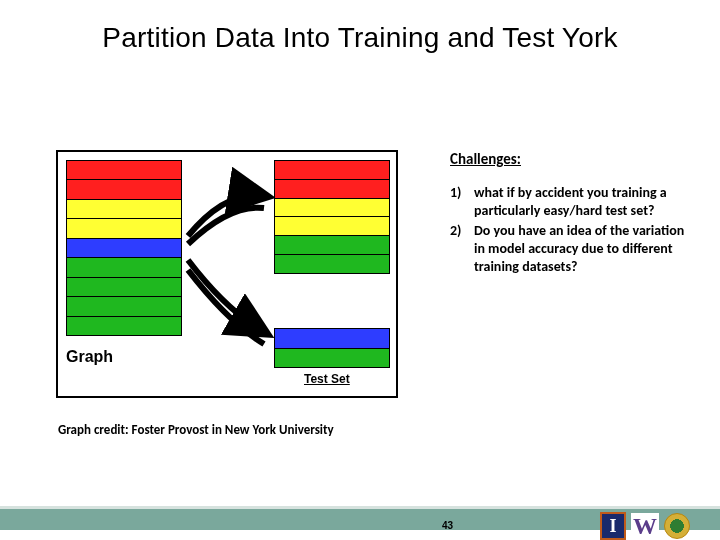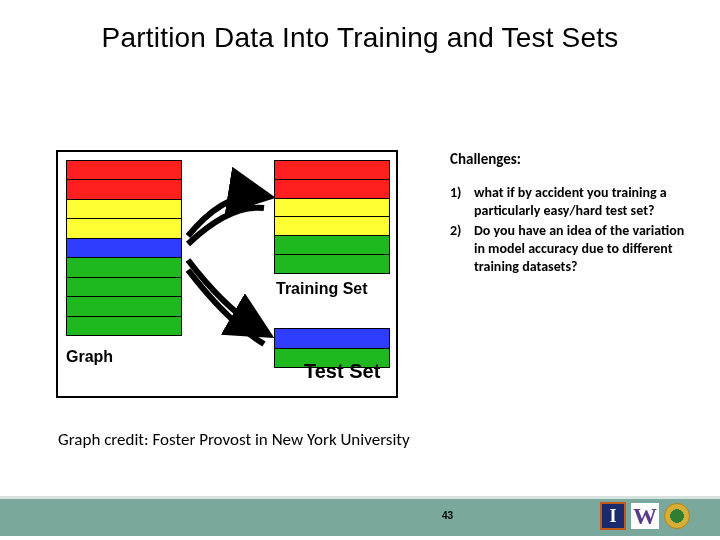--- a/index.html
+++ b/index.html
@@ -77,37 +77,39 @@
   .training-label {
     position: absolute;
     left: 218px;
     top: 128px;
     font-weight: bold;
     font-size: 16px;
   }
   .test-label {
     position: absolute;
     left: 246px;
-    top: 208px;
-    font-weight: bold;
-    font-size: 20px;
+    top: 220px;
+    font-weight: bold;
+    font-size: 12px;
+    text-decoration: underline;
   }
   .arrow {
     position: absolute;
     pointer-events: none;
   }
   .challenges-block {
     position: absolute;
     left: 450px;
     top: 150px;
     width: 245px;
   }
   .challenges-heading {
     font-size: 15px;
     font-weight: bold;
+    text-decoration: underline;
     margin-bottom: 16px;
     font-family: "Calibri", Arial, sans-serif;
   }
   .challenges-list {
     list-style: none;
     font-size: 14px;
     line-height: 1.28;
     font-family: "Calibri", Arial, sans-serif;
     font-weight: bold;
   }
@@ -116,31 +118,30 @@
     margin-bottom: 2px;
   }
   .challenges-list .num {
     width: 24px;
     flex-shrink: 0;
   }
   .graph-credit {
     position: absolute;
     left: 58px;
     top: 422px;
-    font-size: 17px;
-    font-weight: normal;
+    font-size: 13px;
+    font-weight: bold;
     font-family: "Calibri", Arial, sans-serif;
-    margin-top: 7px;
   }
   .footer-bar {
     position: absolute;
     left: 0;
-    bottom: 4px;
+    bottom: 10px;
     width: 100%;
-    height: 40px;
+    height: 24px;
     background: #7aa89c;
   }
   .footer-bar::before {
     content: "";
     position: absolute;
     top: 0; left: 0; right: 0;
     height: 3px;
     background: #d6e2de;
   }
   .page-num {
@@ -179,21 +180,21 @@
   .logo-seal {
     width: 26px; height: 26px;
     border-radius: 50%;
     background: radial-gradient(circle at center, #2e7d32 0 40%, #d4af37 41% 100%);
     border: 1.5px solid #b8860b;
   }
 </style>
 </head>
 <body>
 
-<h1 class="title">Partition Data Into Training and Test Sets</h1>
+<h1 class="title">Partition Data Into Training and Test York</h1>
 
 <div class="diagram-box">
 
   <div class="sample-rect">
     <div class="stripe c-red"></div>
     <div class="stripe c-red"></div>
     <div class="stripe c-yellow"></div>
     <div class="stripe c-yellow"></div>
     <div class="stripe c-blue"></div>
     <div class="stripe c-green"></div>
@@ -204,21 +205,20 @@
   <div class="sample-label">Graph</div>
 
   <div class="training-rect">
     <div class="stripe c-red"></div>
     <div class="stripe c-red"></div>
     <div class="stripe c-yellow"></div>
     <div class="stripe c-yellow"></div>
     <div class="stripe c-green"></div>
     <div class="stripe c-green"></div>
   </div>
-  <div class="training-label">Training Set</div>
 
   <div class="test-rect">
     <div class="stripe c-blue"></div>
     <div class="stripe c-green"></div>
   </div>
   <div class="test-label">Test Set</div>
 
   <svg class="arrow" style="left:126px;top:10px;" width="90" height="90">
     <defs>
         <marker id="ah1" markerWidth="8" markerHeight="8" refX="6" refY="4" orient="auto">

